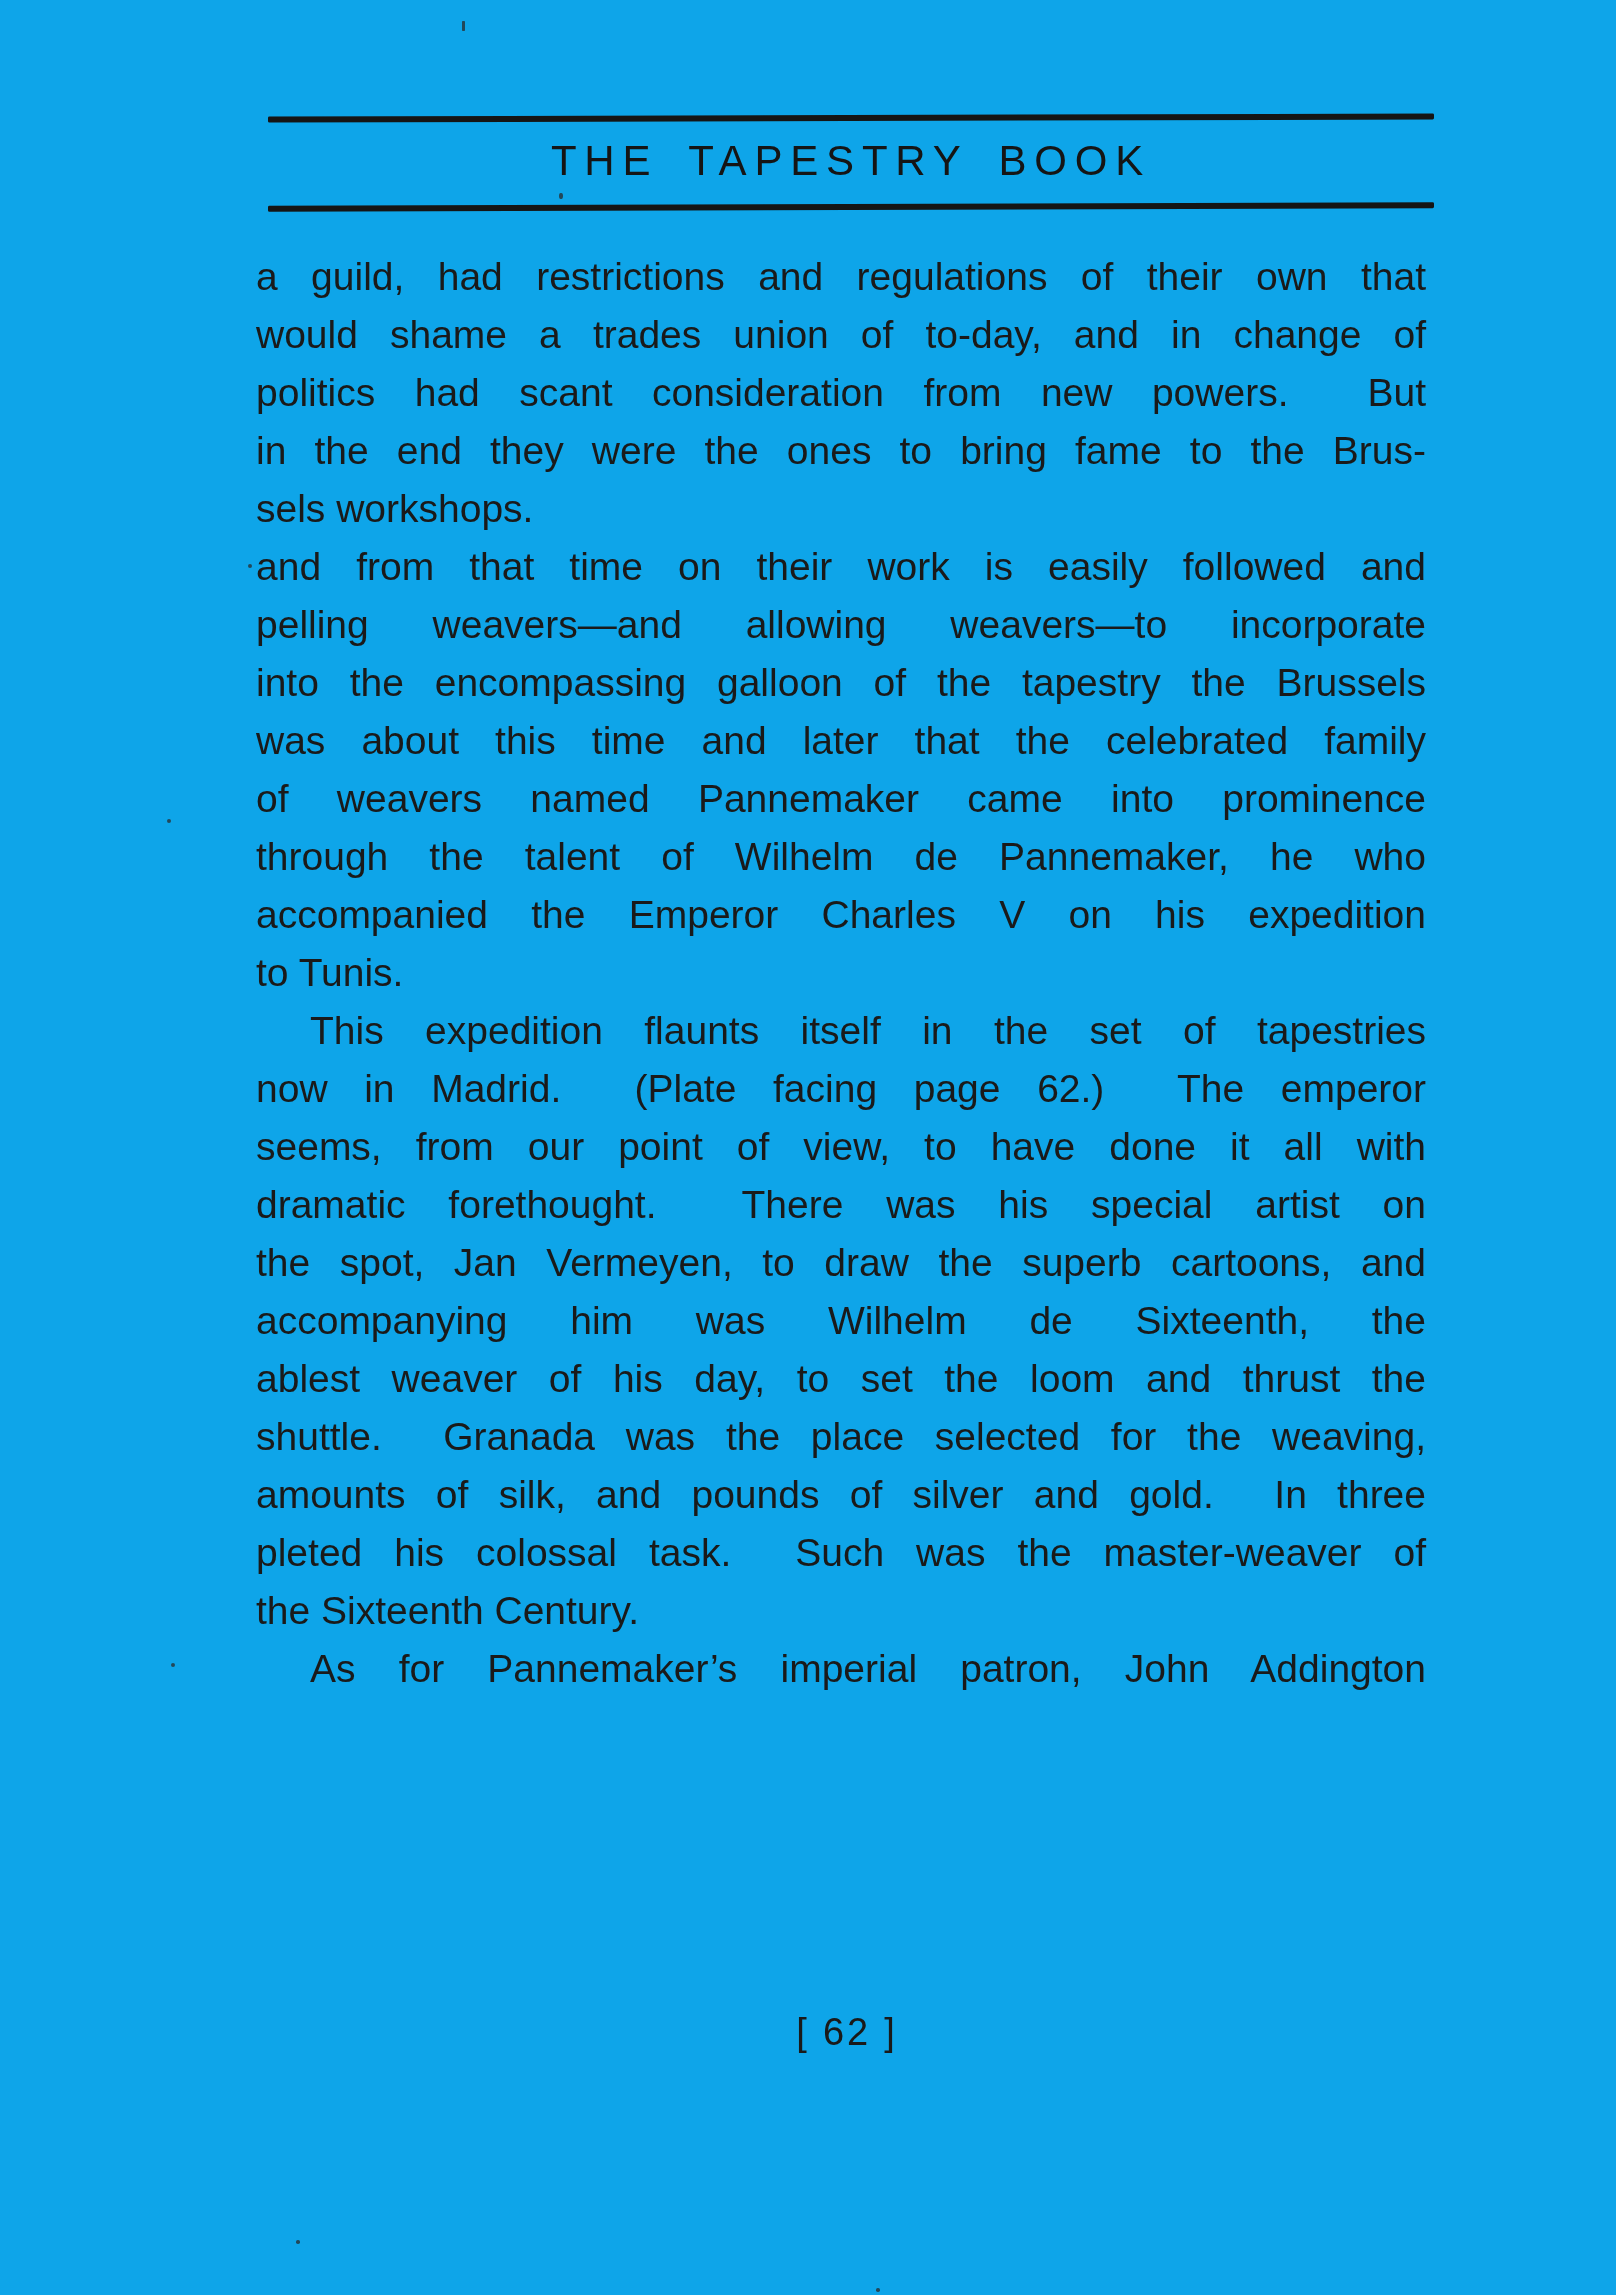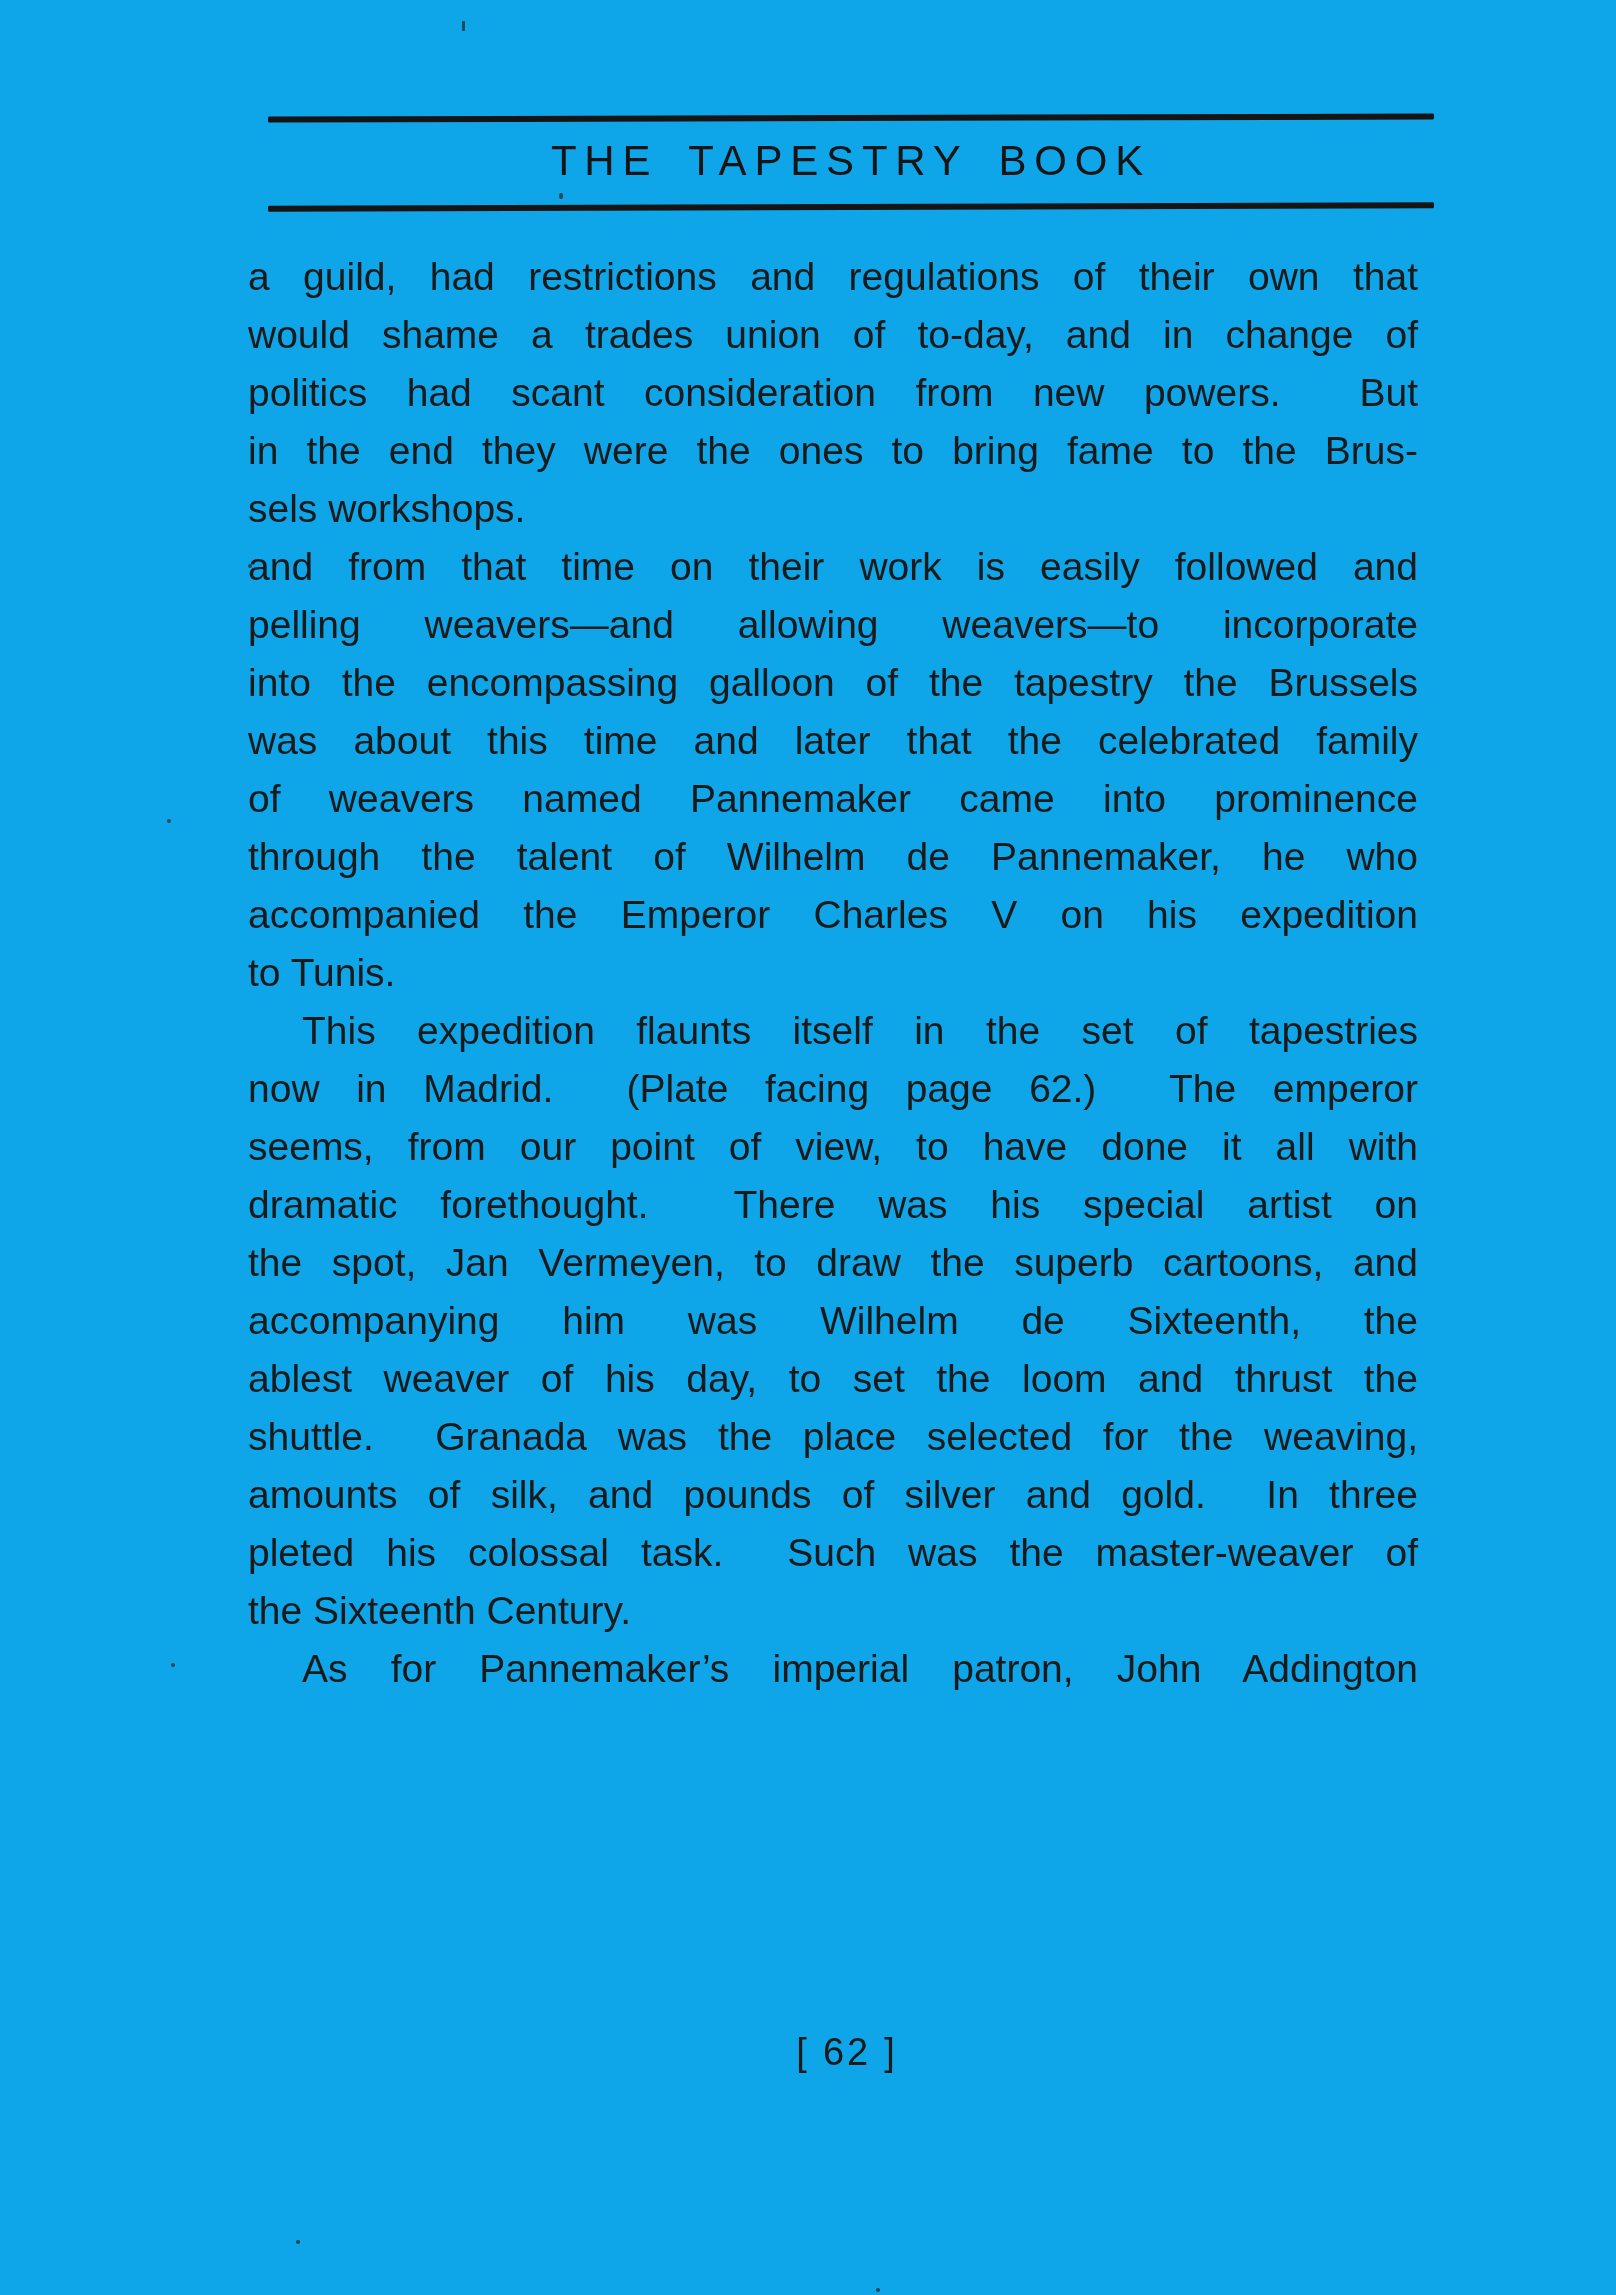--- a/index.html
+++ b/index.html
@@ -33,42 +33,41 @@
     width: 1166px;
     text-align: center;
     font-size: 42px;
     letter-spacing: 7.8px;
     word-spacing: 11.3px;
     color: #151515;
     white-space: nowrap;
   }
   .body-text {
     position: absolute;
-    left: 248px;
+    left: 256px;
     top: 248px;
     width: 1170px;
     font-size: 39px;
     line-height: 58px;
   }
   .line {
     text-align: justify;
     text-align-last: justify;
     text-justify: inter-word;
   }
   .line.no-just { text-align-last: left; }
   .line.indent  { text-indent: 54px; }
   .page-number {
     position: absolute;
     left: 262px;
     top: 2011px;
     width: 1170px;
     text-align: center;
     font-size: 38px;
     letter-spacing: 2.8px;
-    margin-top: 20px;
   }
   
   .speck {
     position: absolute;
     background: #2a2a2a;
     opacity: 0.75;
     border-radius: 50%;
   }
   .speck.tick { border-radius: 0.7px; }
 </style>

